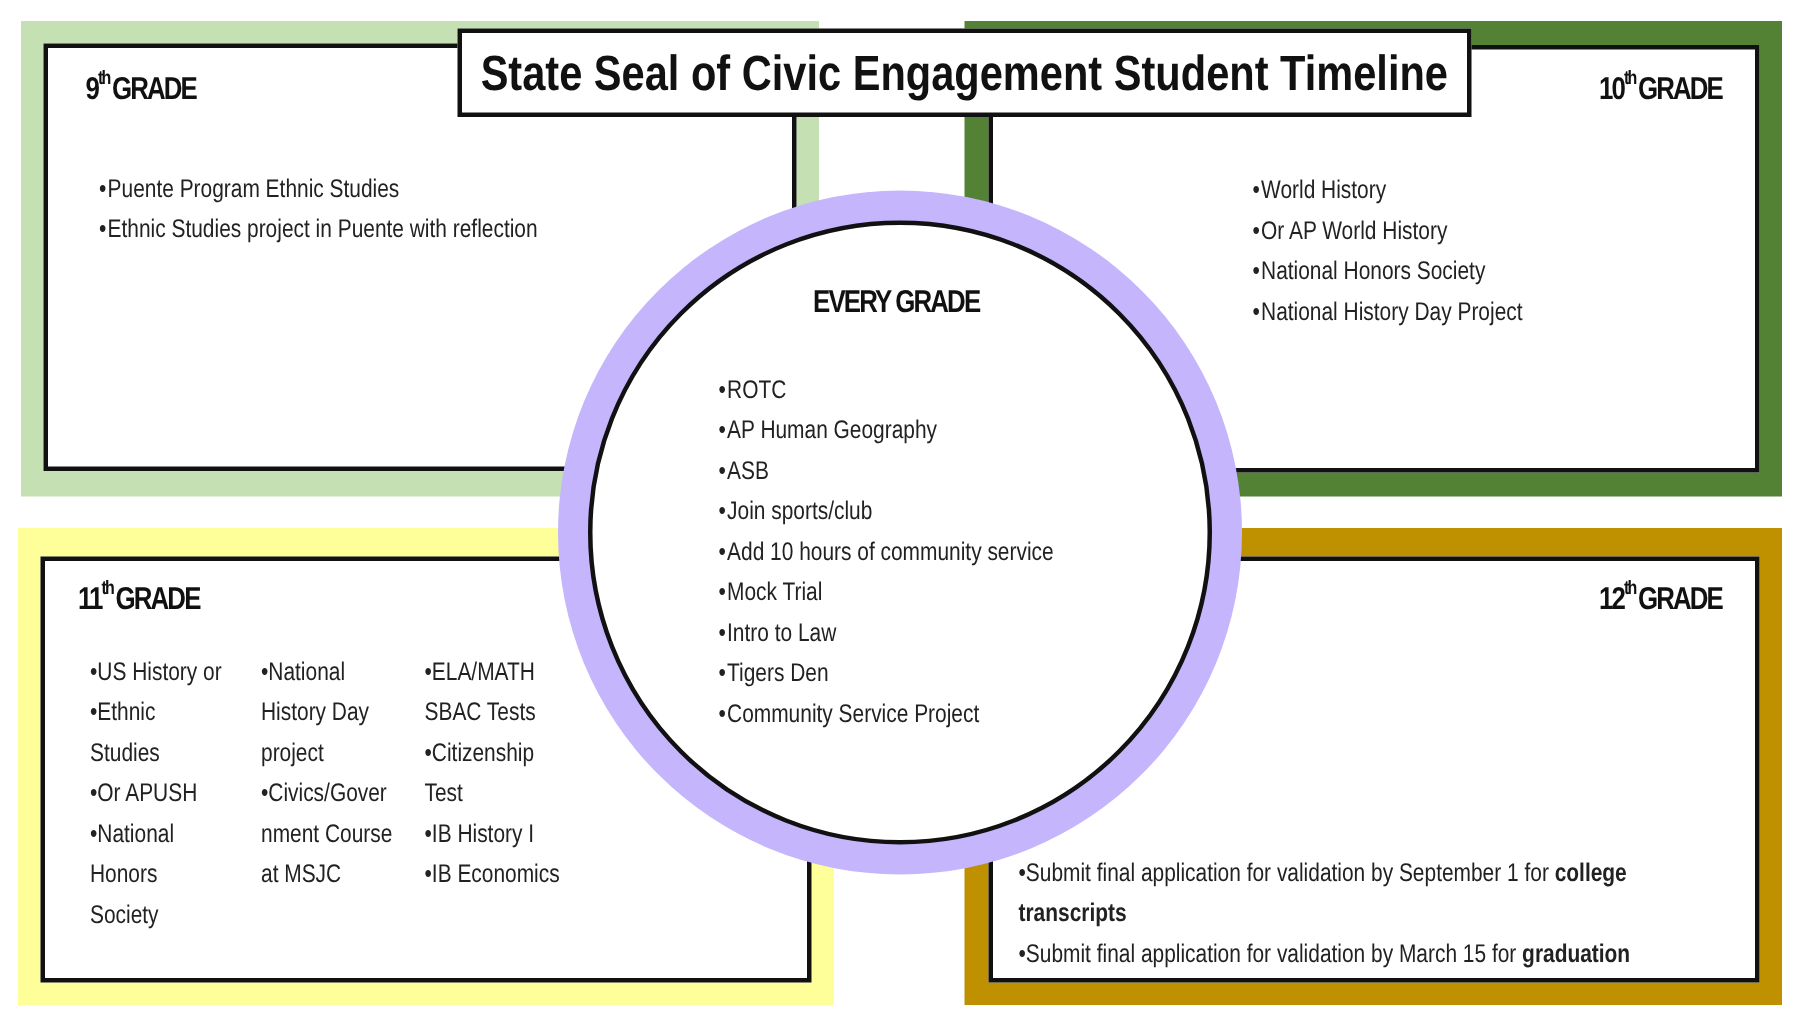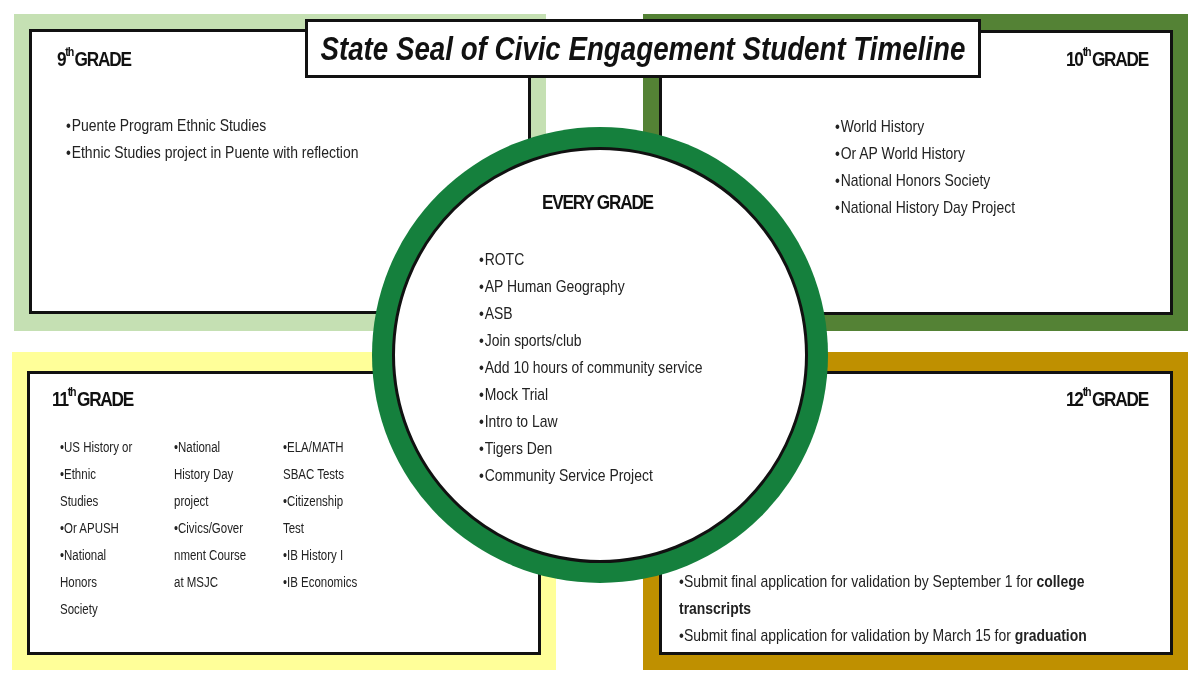--- a/index.html
+++ b/index.html
@@ -22,34 +22,34 @@
   }
   .grade-head.right { transform-origin: right top; }
   .grade-head sup { font-size: 13px; position: relative; top: -2px; margin-right: 2px; }
   ul.items { list-style: none; margin: 16px; padding: 0; position: absolute; }
   ul.items li {
     font-family: "Liberation Sans", sans-serif; font-size: 17px; line-height: 27px;
     white-space: nowrap; color: #222;
     transform: scaleX(0.82); transform-origin: left center;
   }
   ul.items li::before { content: "\2022"; margin-right: 1px; }
-  .col { position: absolute; font-size: 14px; line-height: 27px; color: #222; }
+  .col { position: absolute; font-size: 17px; line-height: 27px; color: #222; }
   .col .line { white-space: nowrap; transform: scaleX(0.82); transform-origin: left center; display: block; }
   #title-box {
     position: absolute; left: 305px; top: 19px; width: 676px; height: 59px;
     background: #fff; border: 3px solid #111; box-sizing: border-box; z-index: 5;
-    display: flex; align-items: center; justify-content: center; font-style: italic;
+    display: flex; align-items: center; justify-content: center;
   }
   #title-box span {
     font-family: "Liberation Sans", sans-serif; font-weight: bold; font-size: 33px;
     transform: scaleX(0.84); white-space: nowrap; color: #111; letter-spacing: 0px;
   }
   #circle-ring {
     position: absolute; left: 372px; top: 127px; width: 456px; height: 456px;
-    border-radius: 50%; background: #15803d; z-index: 3;
+    border-radius: 50%; background: #c4b5fd; z-index: 3;
   }
   #circle-inner {
     position: absolute; left: 20px; top: 20px; width: 416px; height: 416px;
     border-radius: 50%; background: #fff; border: 3px solid #111; box-sizing: border-box;
   }
   .notes b { font-weight: bold; }
 </style>
 </head>
 <body>
 

